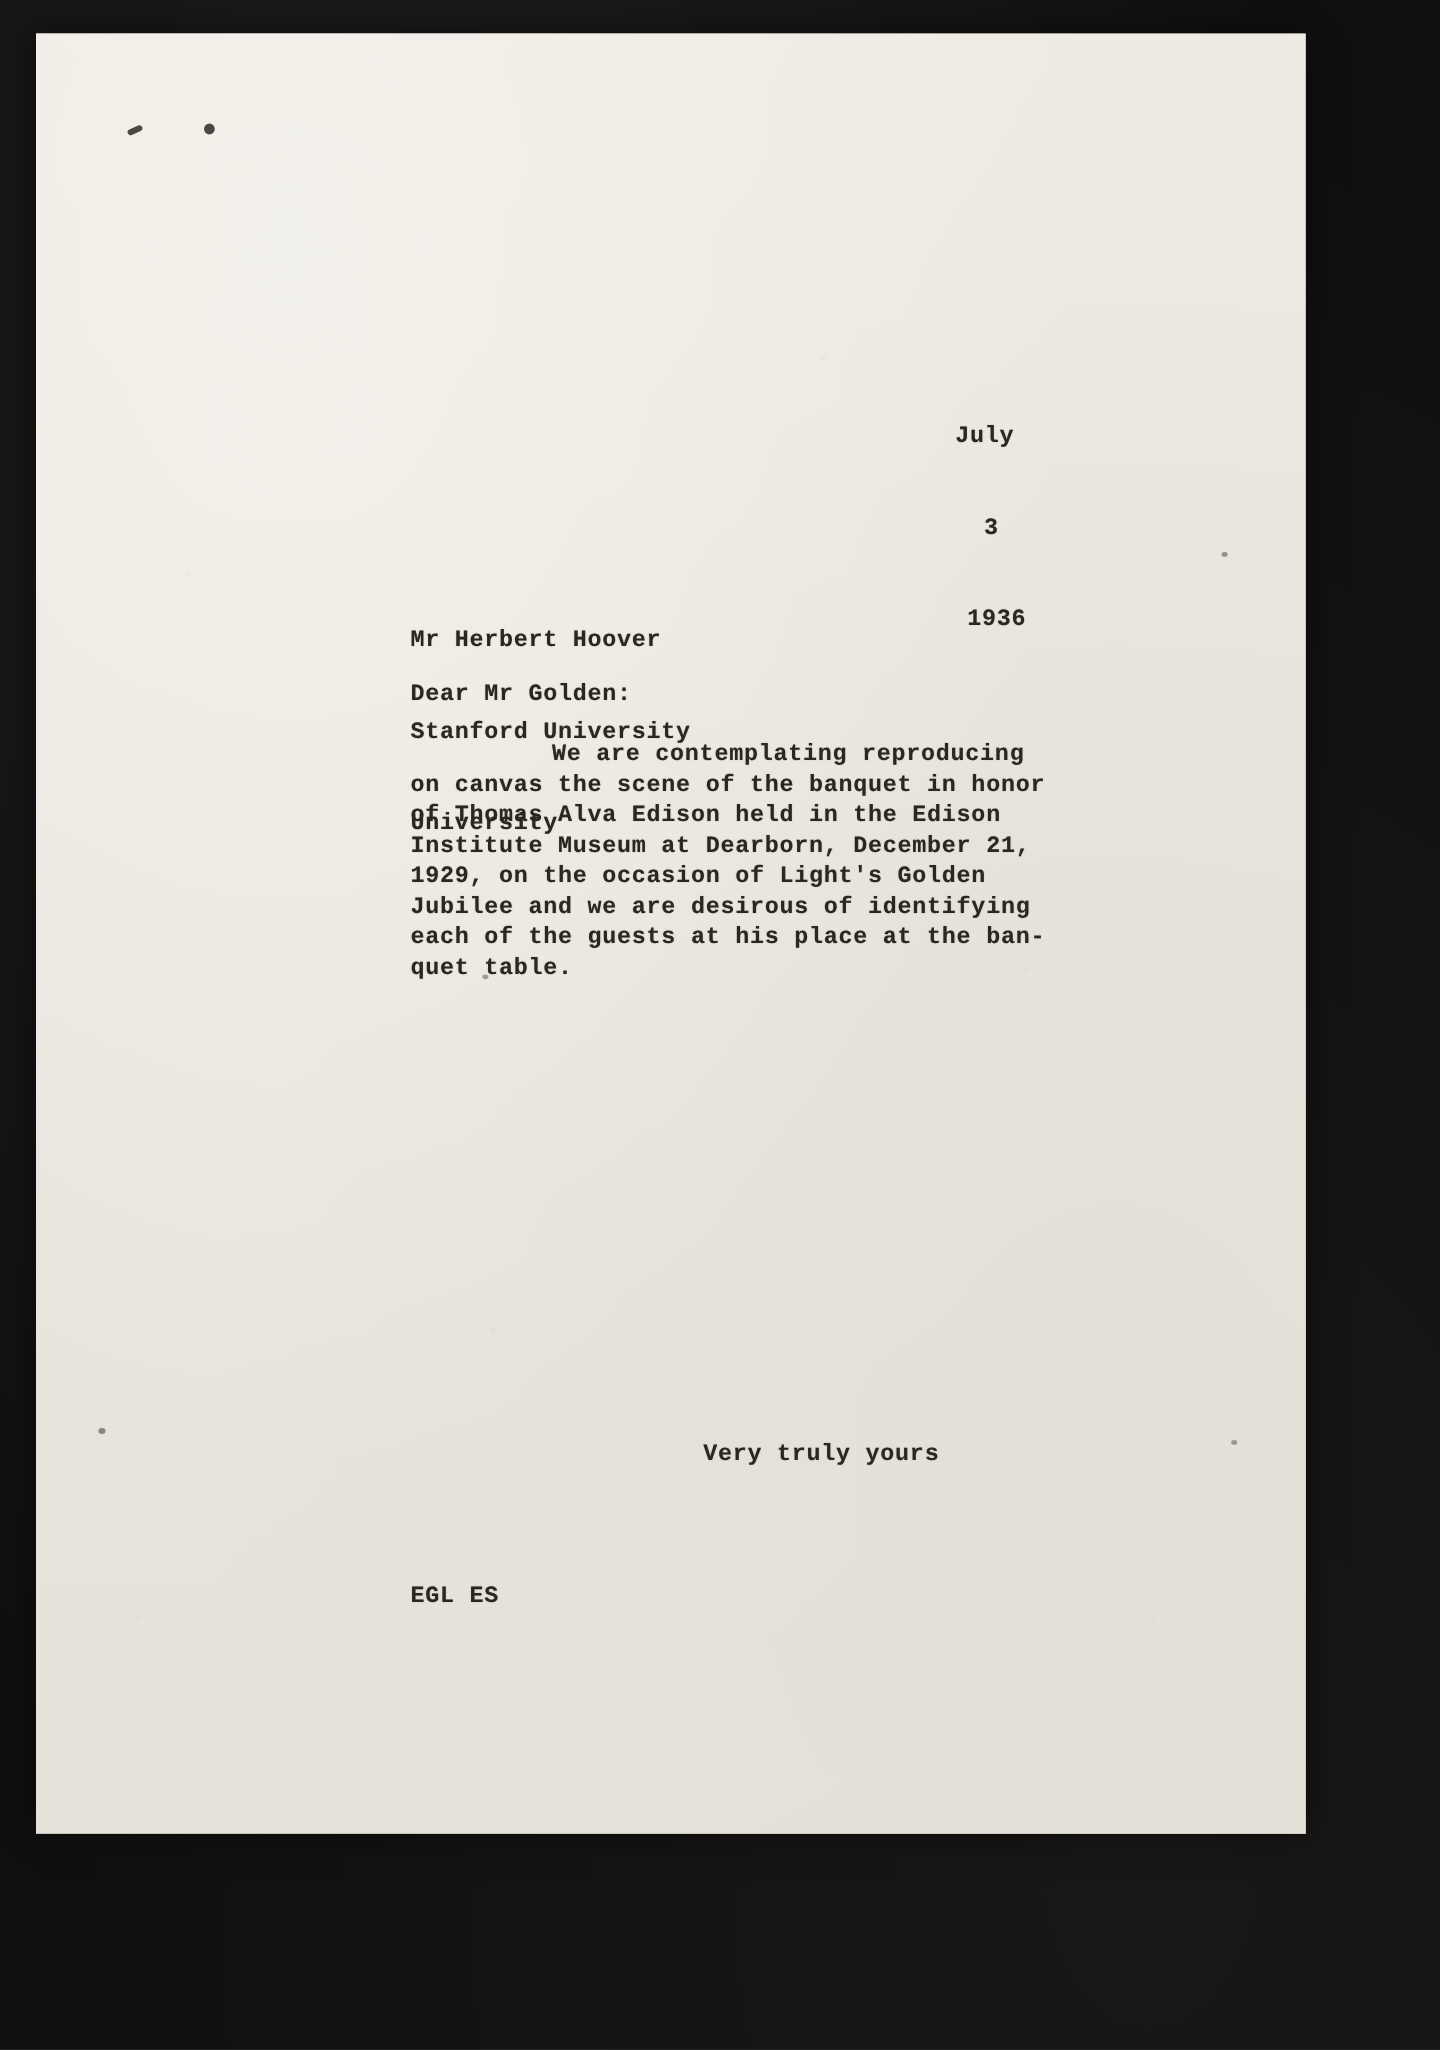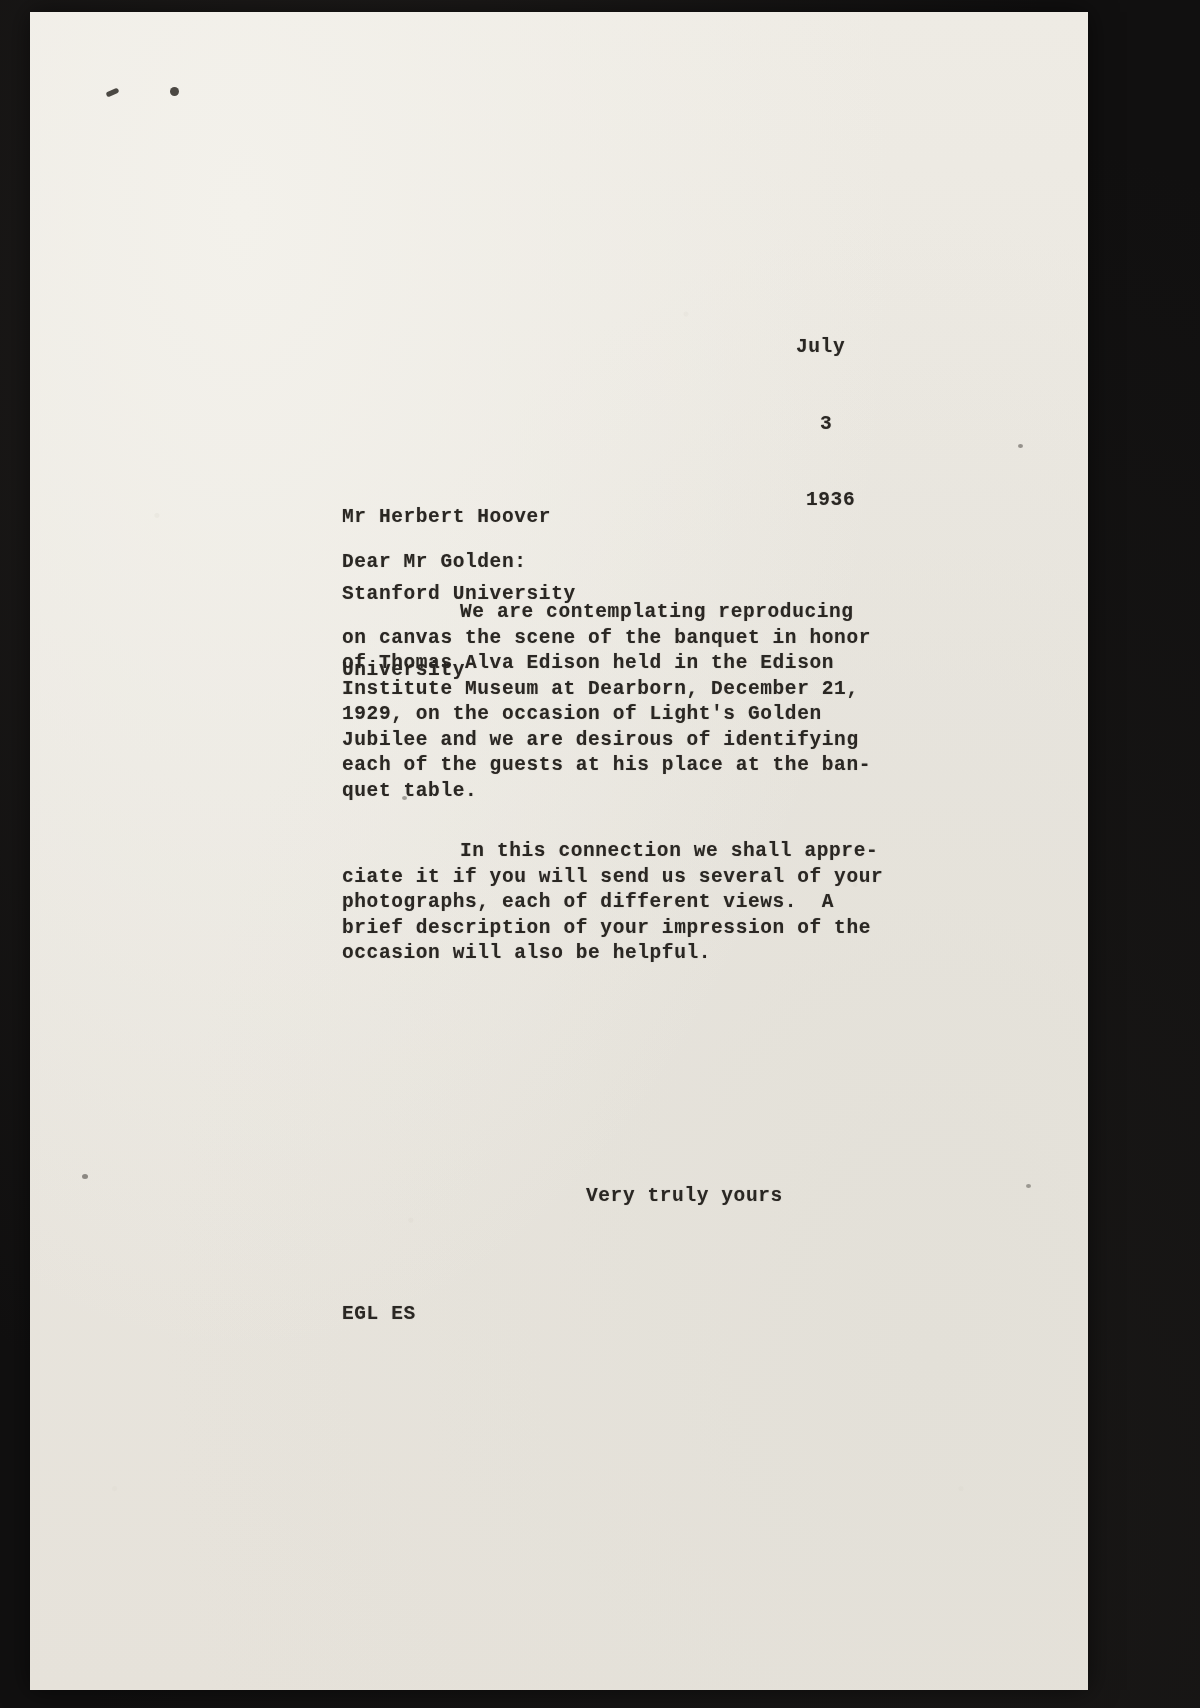--- a/index.html
+++ b/index.html
@@ -28,23 +28,23 @@
     background:
       radial-gradient(ellipse at 30% 20%, rgba(60,55,50,0.35), rgba(0,0,0,0) 60%),
       radial-gradient(ellipse at 80% 90%, rgba(45,42,38,0.3), rgba(0,0,0,0) 65%);
     pointer-events: none;
   }
 
   
   #page-sheet {
     position: absolute;
     left: 30px;
-    top: 12px;
+    top: 28px;
     width: 1058px;
-    height: 1678px;
+    height: 1500px;
     background: #ebe8e1;
     background-image:
       radial-gradient(ellipse at 20% 12%, #f3f1eb 0%, rgba(243,241,235,0) 55%),
       radial-gradient(ellipse at 85% 80%, #e3e0d8 0%, rgba(227,224,216,0) 60%),
       linear-gradient(180deg, #eeebe4 0%, #e9e6df 45%, #e6e2da 100%);
     box-shadow: 0 0 26px rgba(0,0,0,0.55);
   }
 
   
   #paper-grain {
@@ -165,24 +165,19 @@
 
   <div id="body-block">
     <p class="typed para">We are contemplating reproducing
 on canvas the scene of the banquet in honor
 of Thomas Alva Edison held in the Edison
 Institute Museum at Dearborn, December 21,
 1929, on the occasion of Light's Golden
 Jubilee and we are desirous of identifying
 each of the guests at his place at the ban-
 quet table.</p>
-    <p class="typed para">In this connection we shall appre-
-ciate it if you will send us several of your
-photographs, each of different views.  A
-brief description of your impression of the
-occasion will also be helpful.</p>
   </div>
 
   <div id="closing" class="typed">Very truly yours</div>
 
   <div id="initials" class="typed">EGL ES</div>
 
 </div>
 
 </body></html>

